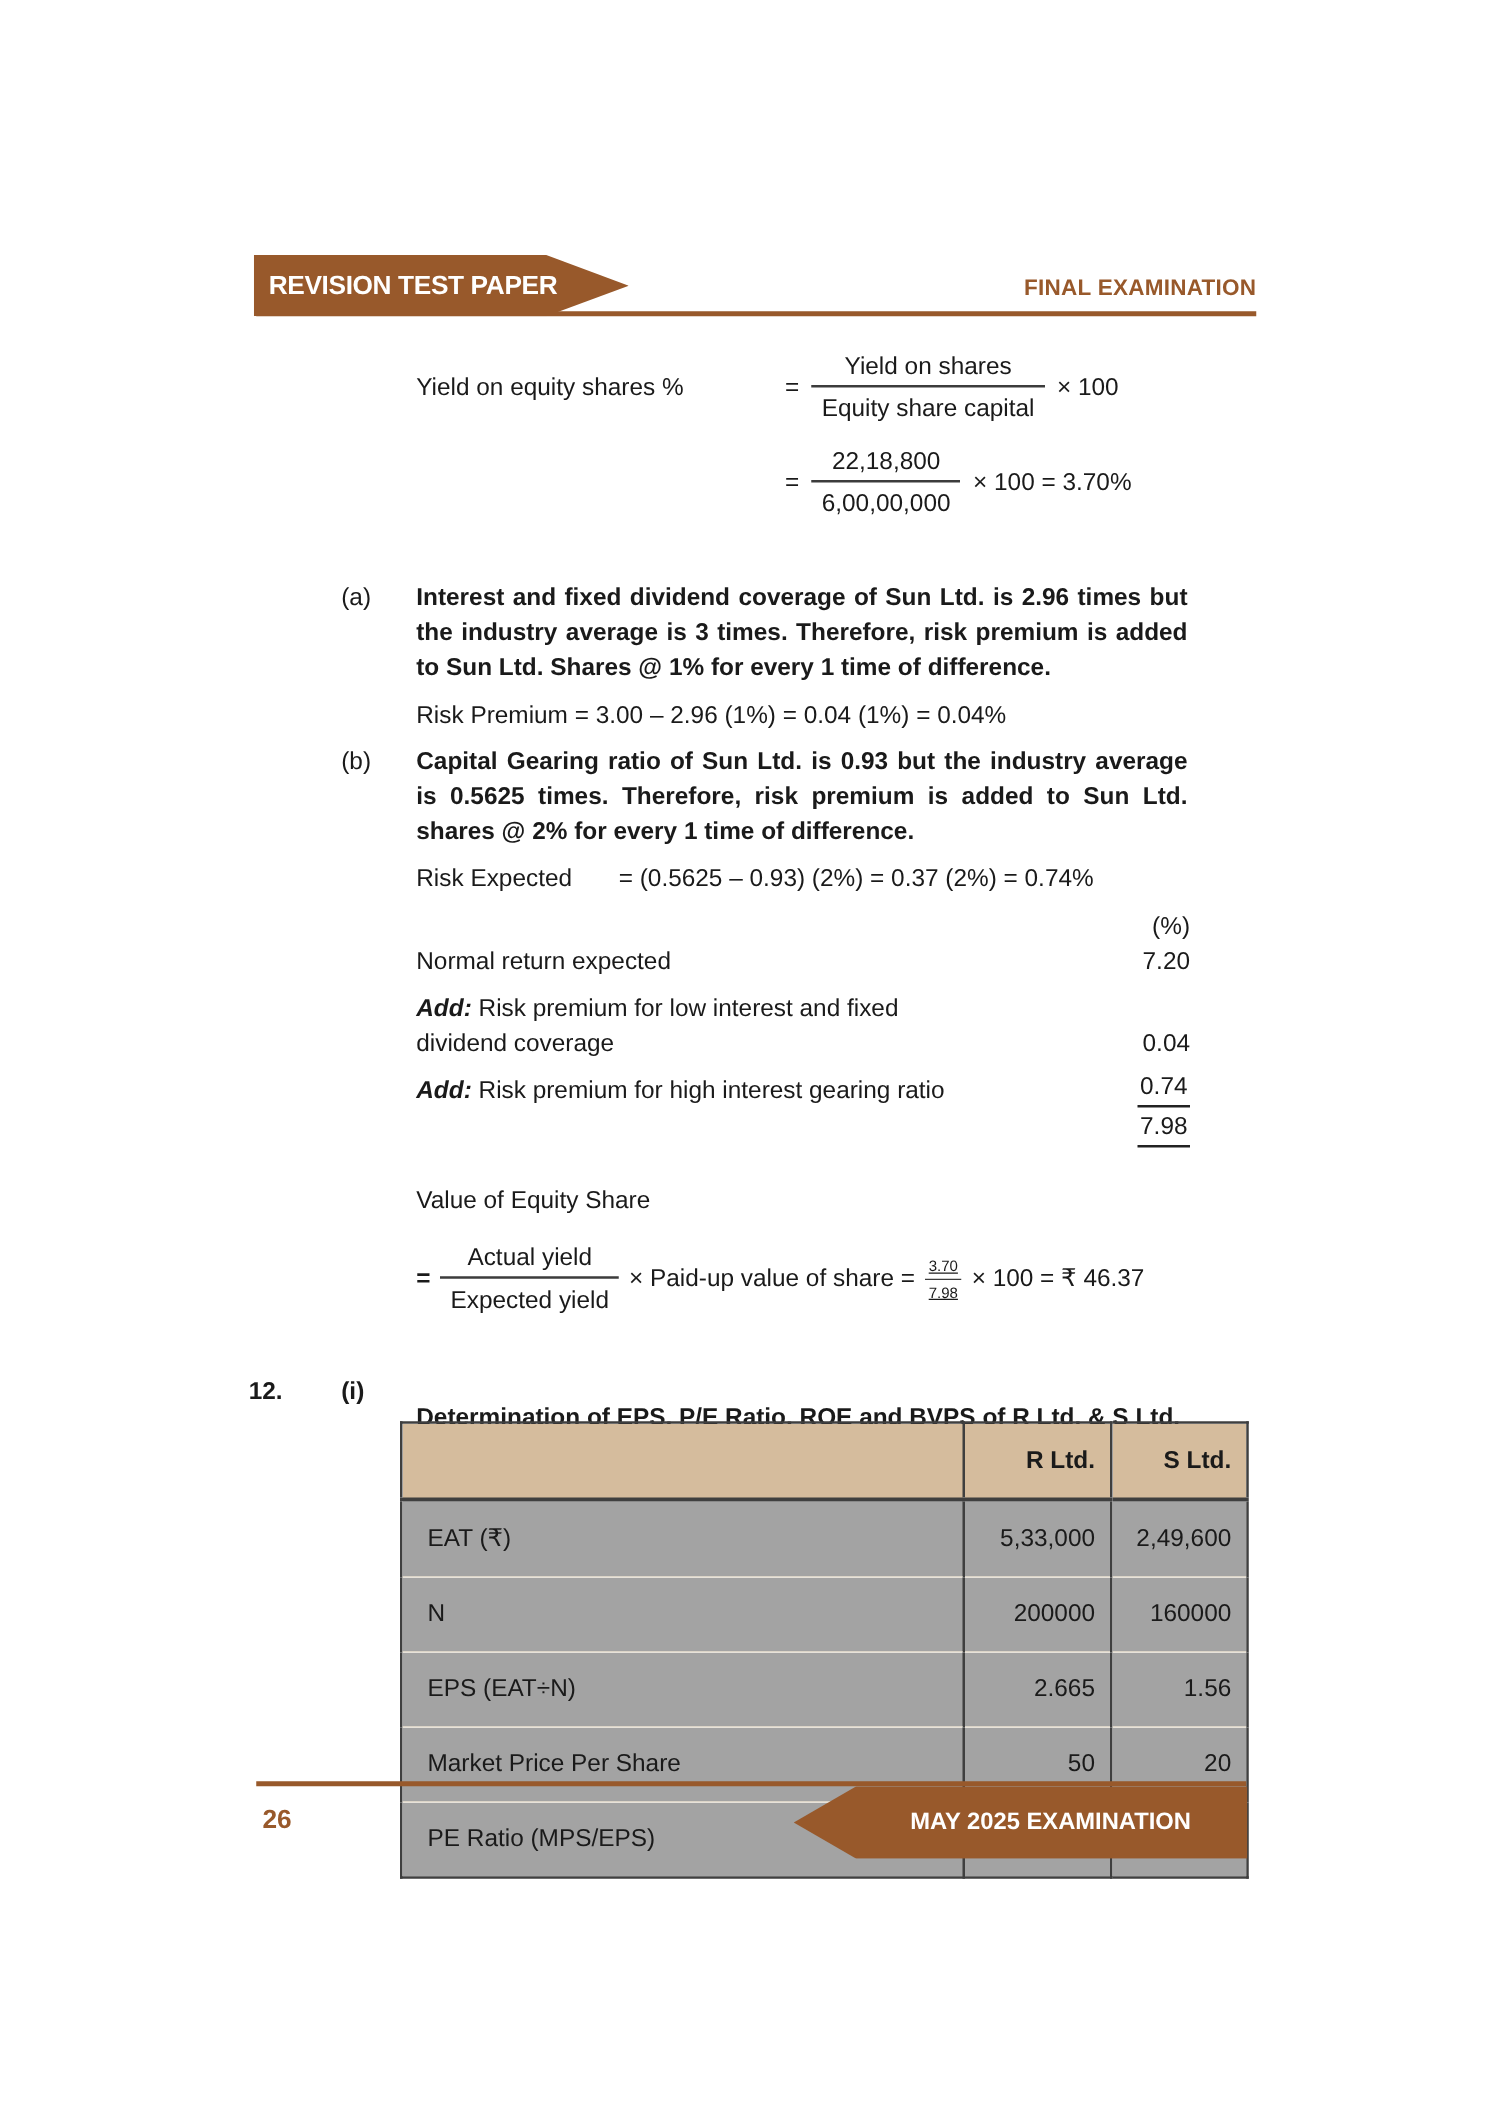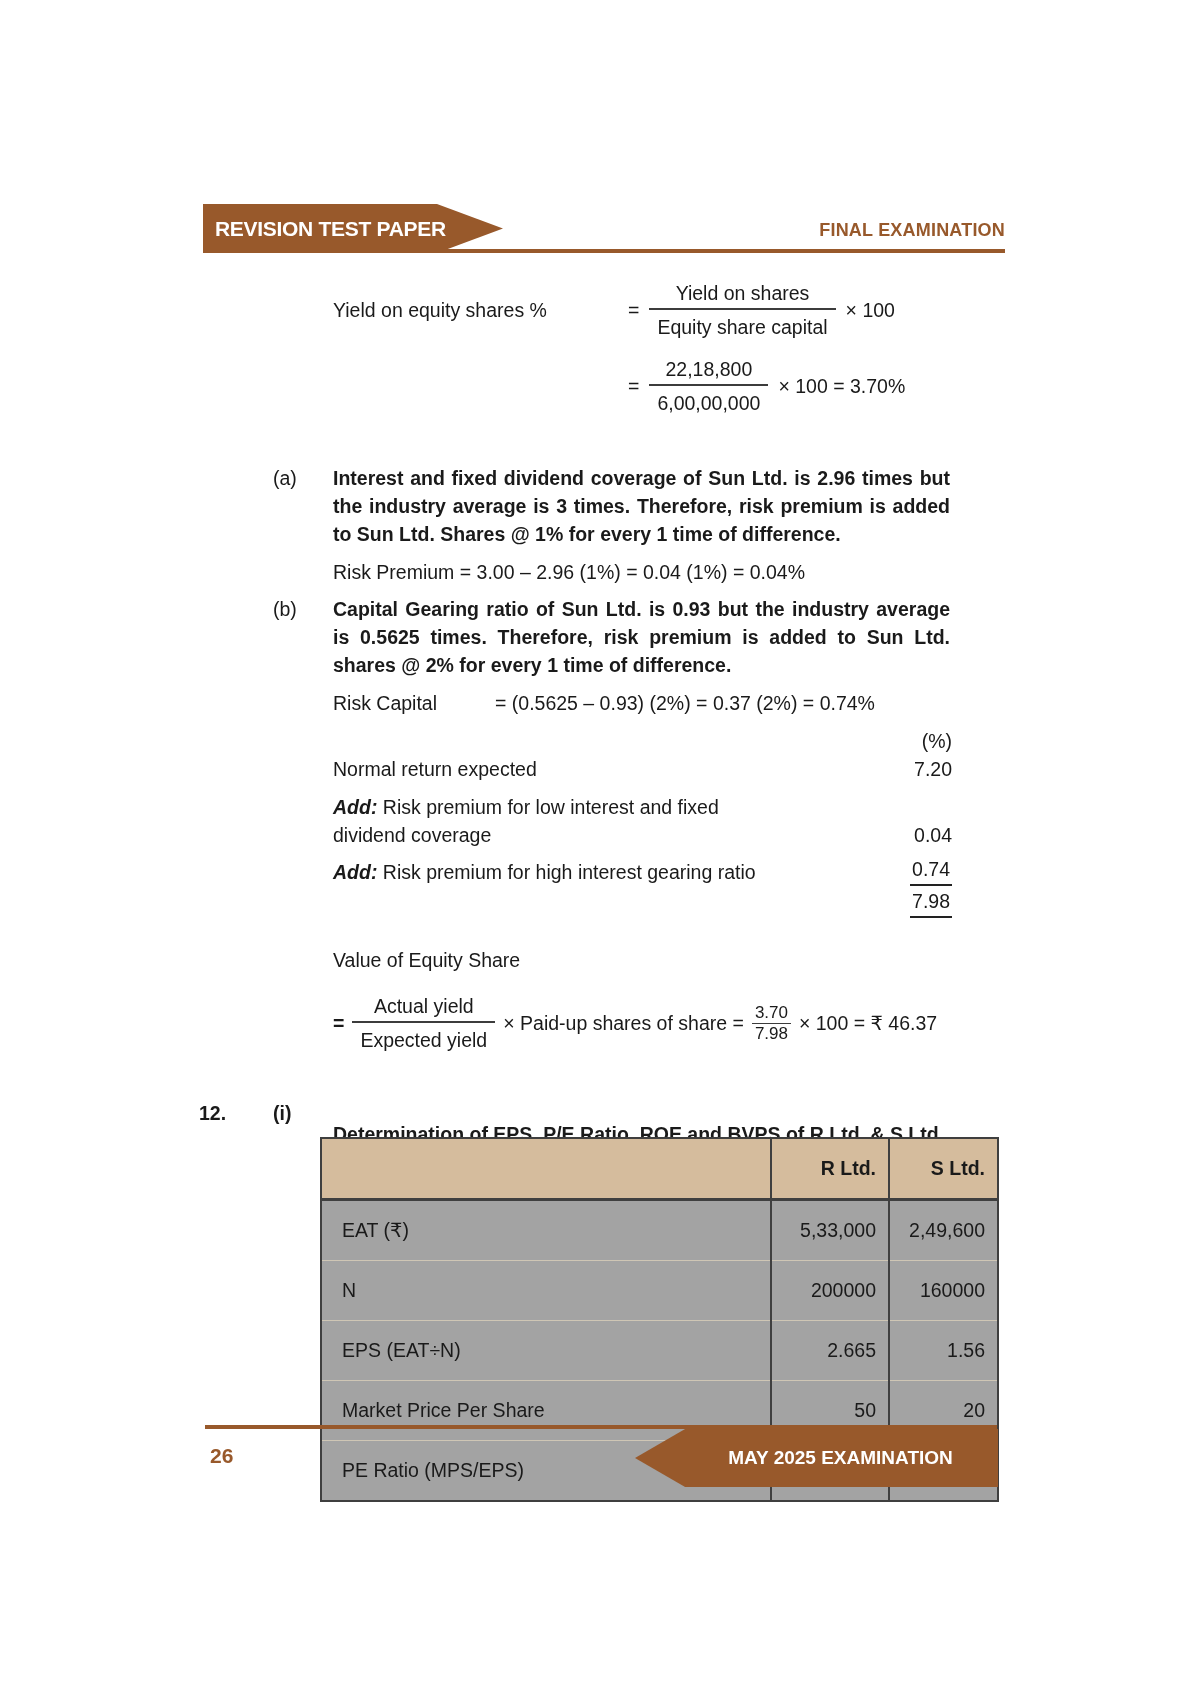--- a/index.html
+++ b/index.html
@@ -28,21 +28,21 @@
   .just{text-align:justify;font-weight:bold;}
   .itemblock{width:677px;}
   .marker{position:absolute;left:0;top:0;}
   .itemtext{margin-left:60px;}
 
   
   .frow{display:flex;align-items:center;gap:10px;font-size:19.5px;}
   .frac{display:inline-block;text-align:center;}
   .frac .num{display:block;border-bottom:2px solid #3c3c3c;padding:0 8px 3px;line-height:24px;}
   .frac .den{display:block;padding:5px 8px 0;line-height:24px;}
-  .sfrac{font-size:17px;}
+  .sfrac{font-size:12px;text-decoration:underline;}
   .sfrac .num{border-bottom:1.5px solid #3c3c3c;padding:0 3px 2px;line-height:16px;}
   .sfrac .den{padding:2px 3px 0;line-height:16px;}
 
   
   .srow{position:absolute;left:333px;width:619px;font-size:19.5px;line-height:28px;}
   .srow .val{position:absolute;right:0;bottom:0;}
   .srow .lbl{display:inline-block;max-width:460px;}
   .ital{font-style:italic;font-weight:bold;}
   .uval{border-bottom:2px solid #222;padding:0 2px 1px;}
 
@@ -91,21 +91,21 @@
     <span class="marker">(a)</span>
     <div class="itemtext just">Interest and fixed dividend coverage of Sun Ltd. is 2.96 times but the industry average is 3 times. Therefore, risk premium is added to Sun Ltd. Shares @ 1% for every 1 time of difference.</div>
   </div>
   <div class="abs t" style="left:333px;top:558px;">Risk Premium = 3.00 – 2.96 (1%) = 0.04 (1%) = 0.04%</div>
 
   <div class="abs t itemblock" style="left:273px;top:595px;">
     <span class="marker">(b)</span>
     <div class="itemtext just">Capital Gearing ratio of Sun Ltd. is 0.93 but the industry average is 0.5625 times. Therefore, risk premium is added to Sun Ltd. shares @ 2% for every 1 time of difference.</div>
   </div>
   <div class="abs t" style="left:333px;top:689px;">
-    <span style="display:inline-block;width:162px;">Risk Capital</span><span>= (0.5625 – 0.93) (2%)  = 0.37 (2%) = 0.74%</span>
+    <span style="display:inline-block;width:162px;">Risk Expected</span><span>= (0.5625 – 0.93) (2%)  = 0.37 (2%) = 0.74%</span>
   </div>
 
   <div class="srow" style="top:727px;height:28px;">
     <span class="val">(%)</span>
   </div>
   <div class="srow" style="top:755px;height:28px;">
     <span class="lbl">Normal return expected</span>
     <span class="val">7.20</span>
   </div>
   <div class="srow" style="top:793px;height:56px;">
@@ -120,21 +120,21 @@
     <span class="val uval">7.98</span>
   </div>
 
   <div class="abs t" style="left:333px;top:946px;">Value of Equity Share</div>
   <div class="abs frow" style="left:333px;top:994px;gap:8px;">
     <span class="bold">=</span>
     <span class="frac">
       <span class="num">Actual yield</span>
       <span class="den">Expected yield</span>
     </span>
-    <span>× Paid-up shares of share =</span>
+    <span>× Paid-up value of share =</span>
     <span class="frac sfrac">
       <span class="num">3.70</span>
       <span class="den">7.98</span>
     </span>
     <span>× 100 = ₹ 46.37</span>
   </div>
 
   <div class="abs t bold" style="left:199px;top:1099px;">12.</div>
   <div class="abs t bold" style="left:273px;top:1099px;">(i)</div>
   <div class="abs t bold" style="left:333px;top:1120px;text-align:center;">Determination of EPS, P/E Ratio, ROE and BVPS of R Ltd. &amp; S Ltd.</div>

